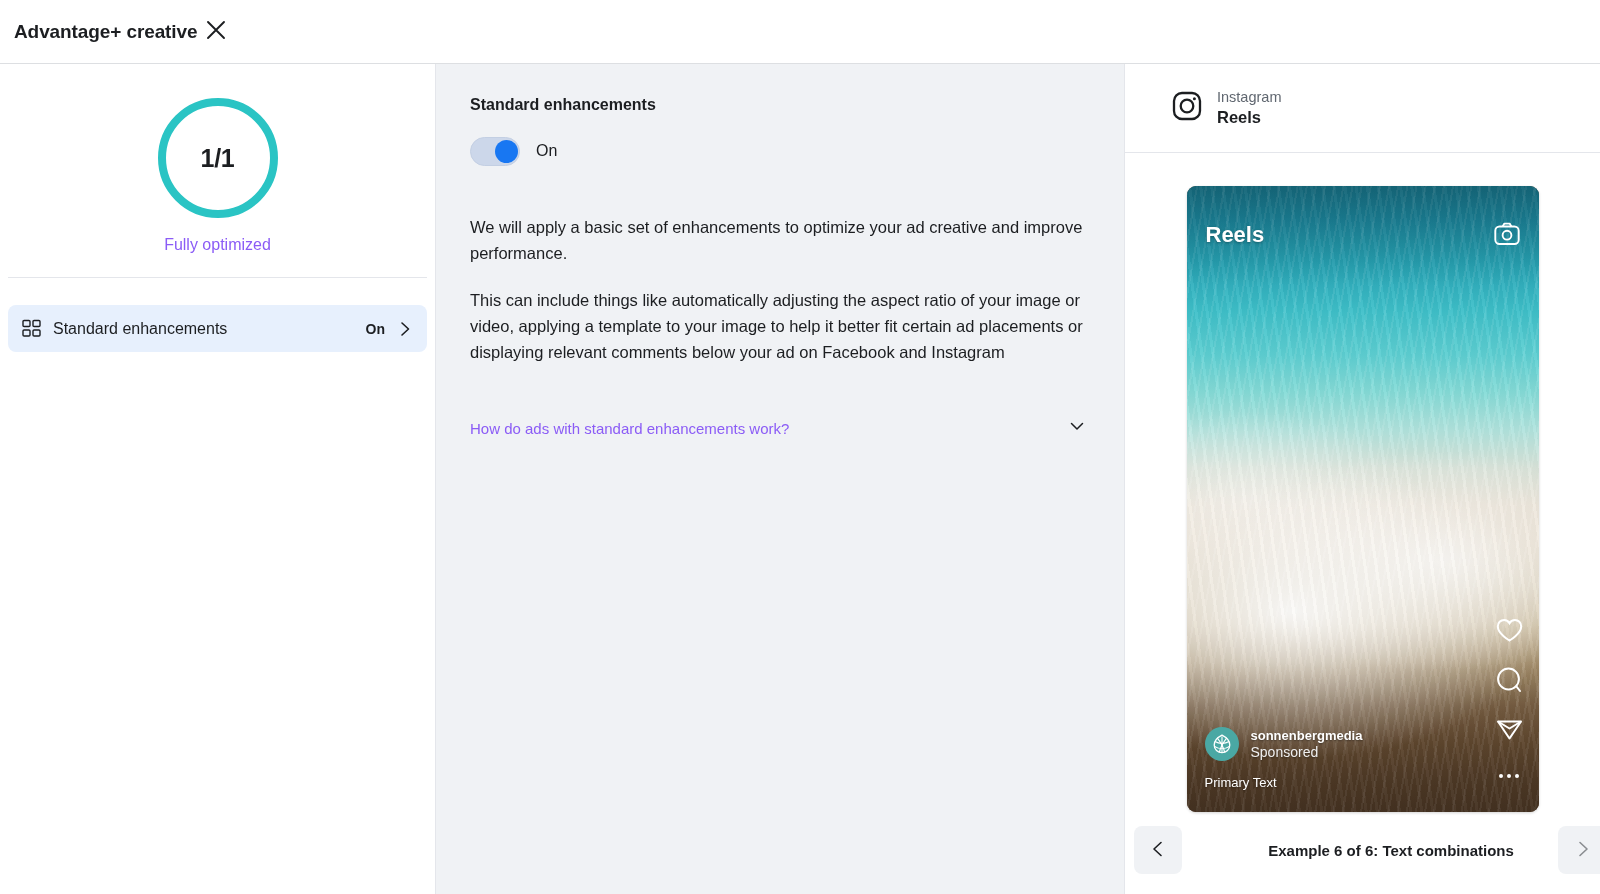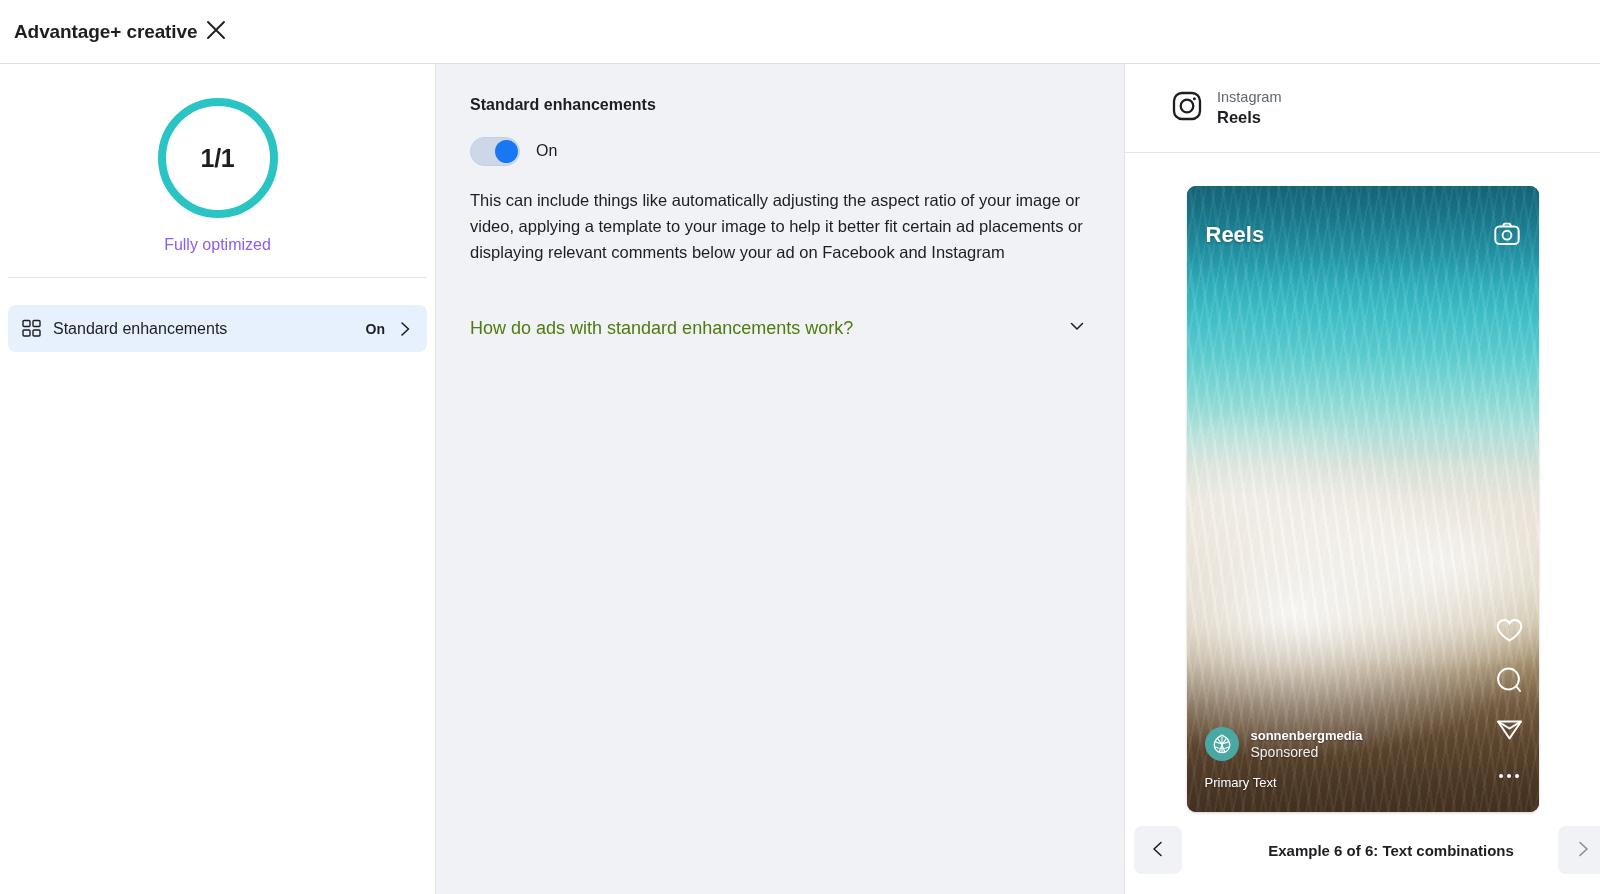--- a/index.html
+++ b/index.html
@@ -169,22 +169,22 @@
   .accordion {
     margin-top: 52px;
     max-width: 630px;
     display: flex;
     align-items: center;
     justify-content: space-between;
     cursor: pointer;
     padding-right: 2px;
   }
   .accordion-label {
-    font-size: 18px;
-    color: #4d7c0f;
+    font-size: 15px;
+    color: #8b5cf6;
   }
 
   
   .right-col {
     flex: 0 0 475px;
     width: 475px;
     background: #ffffff;
     display: flex;
     flex-direction: column;
   }
@@ -407,20 +407,21 @@
   <div class="mid-col">
     <div class="mid-title">Standard enhancements</div>
 
     <div class="toggle-row">
       <div class="toggle">
         <div class="knob"></div>
       </div>
       <div class="toggle-text">On</div>
     </div>
 
+    <p class="body-text">We will apply a basic set of enhancements to optimize your ad creative and improve performance.</p>
     <p class="body-text second">This can include things like automatically adjusting the aspect ratio of your image or video, applying a template to your image to help it better fit certain ad placements or displaying relevant comments below your ad on Facebook and Instagram</p>
 
     <div class="accordion">
       <span class="accordion-label">How do ads with standard enhancements work?</span>
       <span>
         <svg width="18" height="18" viewBox="0 0 18 18" fill="none">
           <path d="M3.5 6.5 L9 12 L14.5 6.5" stroke="#1c1e21" stroke-width="1.5" stroke-linecap="round" stroke-linejoin="round"></path>
         </svg>
       </span>
     </div>

